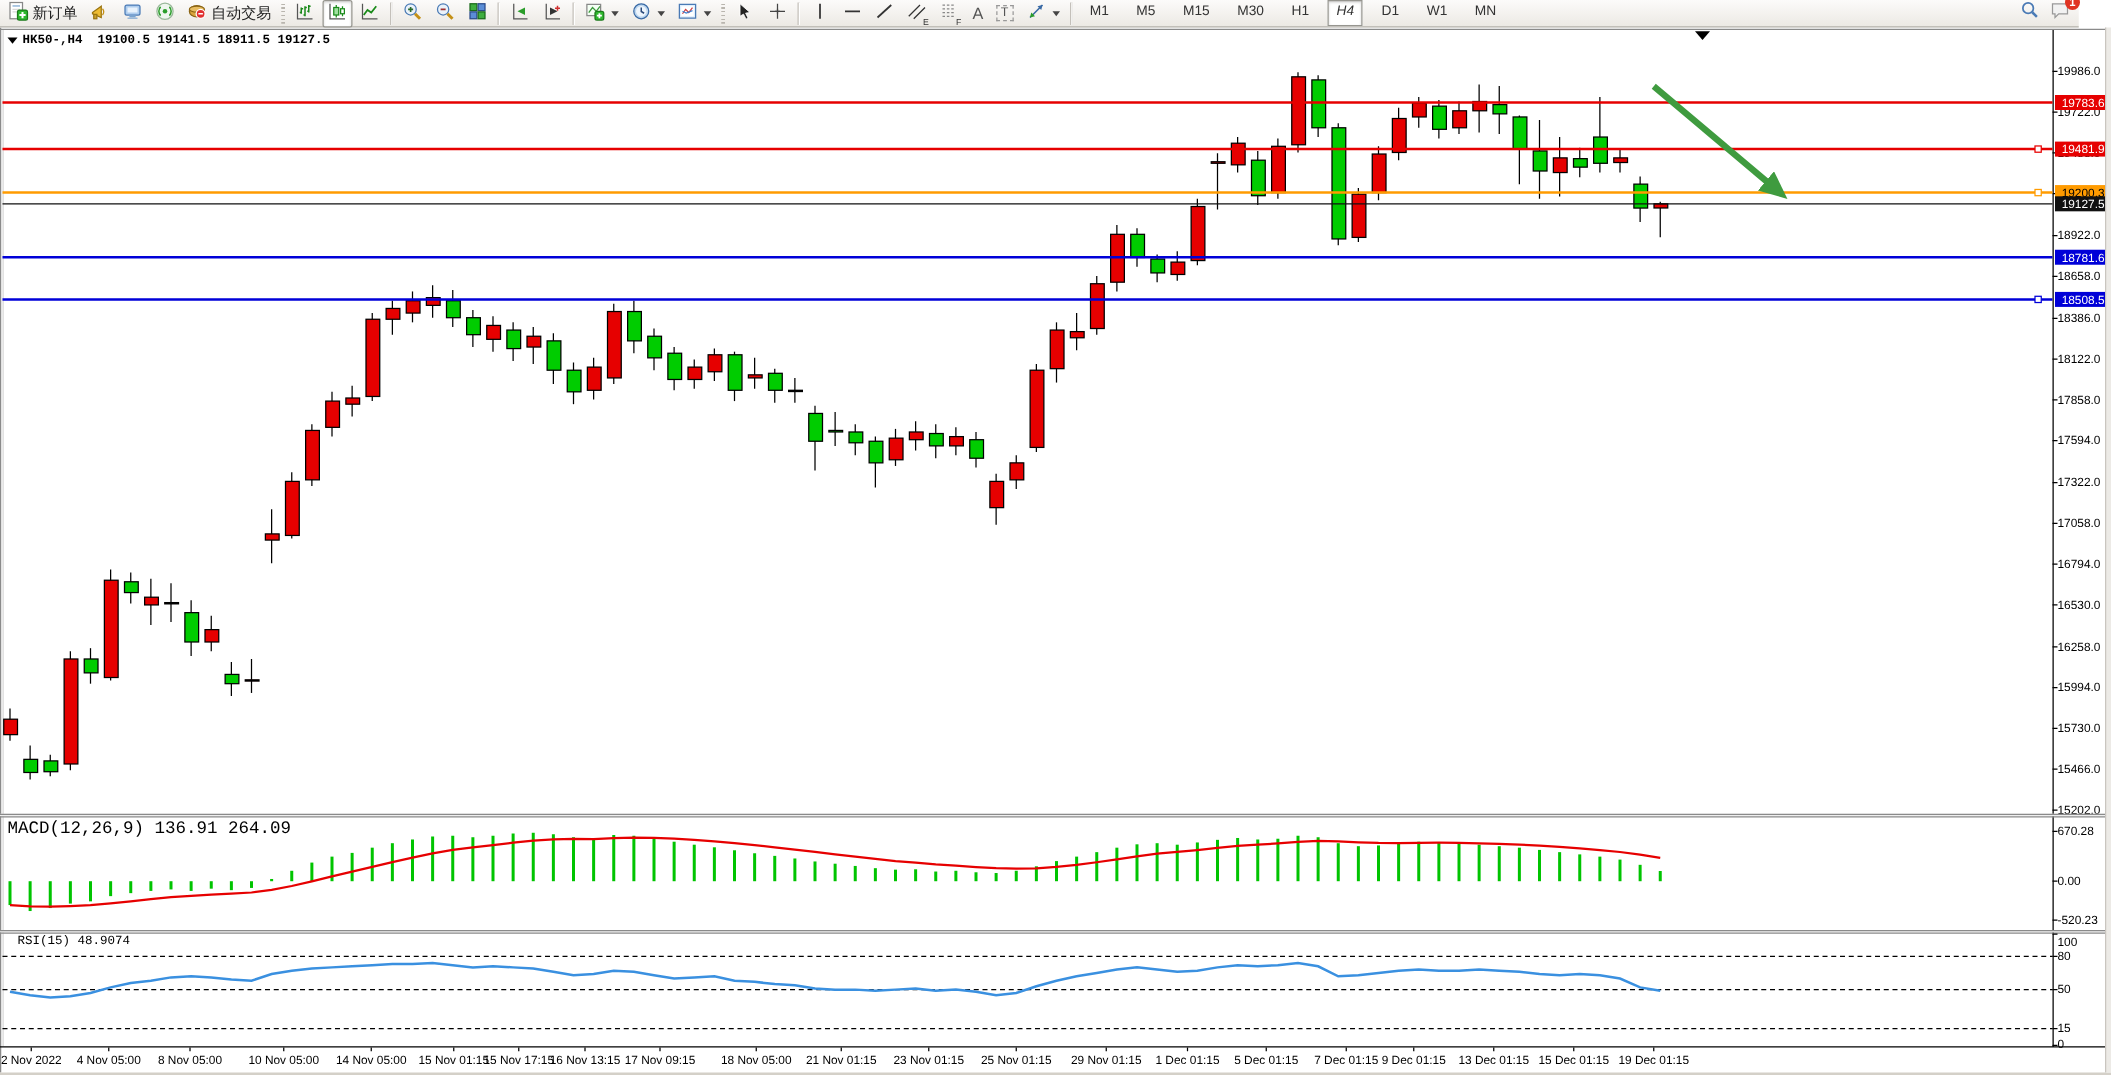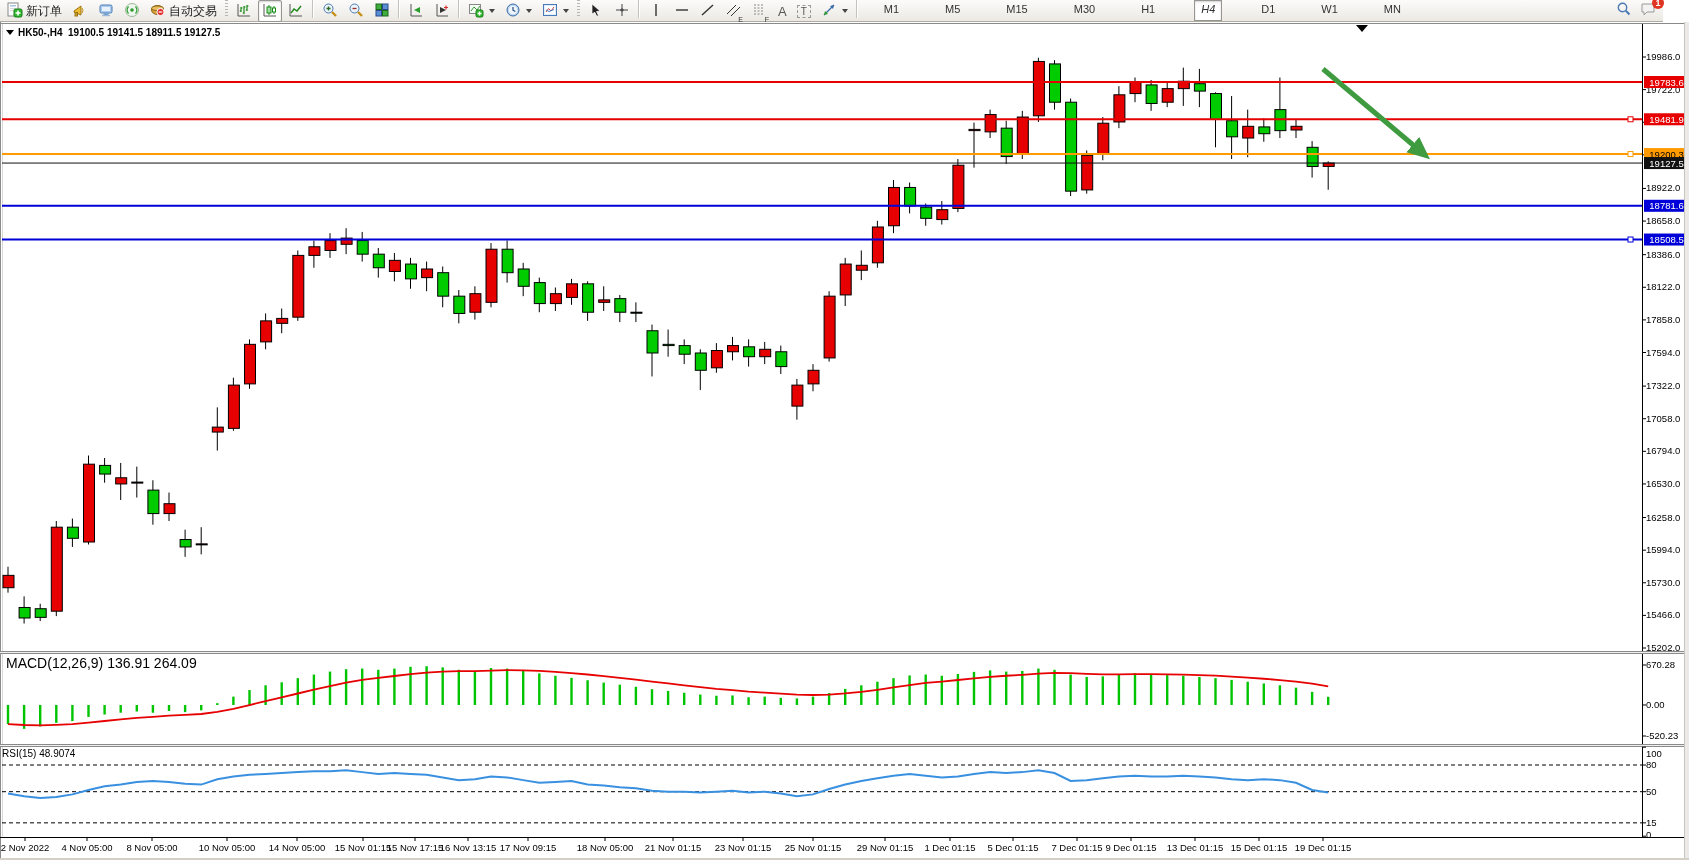--- a/index.html
+++ b/index.html
@@ -1,44 +1,44 @@
 <!DOCTYPE html>
 <html><head>
 <meta charset="utf-8">
 <style>
   html,body{margin:0;padding:0;}
   body{width:1689px;height:860px;position:relative;overflow:hidden;background:#fff;
        font-family:"Liberation Sans",sans-serif;}
   
   .toolbar{position:absolute;left:0;top:0;width:1663px;height:22px;
     background:linear-gradient(#fcfbfa,#ece9e4);border-bottom:1px solid #b0aca4;
-    display:flex;padding-left:2px;box-sizing:border-box;z-index:5;}
+    display:flex;align-items:center;padding-left:2px;box-sizing:border-box;z-index:5;}
   .tb-btn{height:20px;display:flex;align-items:center;gap:3px;padding:0 3px;margin:0 1px;
     border:1px solid transparent;border-radius:2px;font-size:12px;color:#222;cursor:default;}
   .tb-btn.active{background:#fff;border-color:#96958f;box-shadow:inset 0 1px 2px rgba(0,0,0,.18);}
   .tb-sep{width:1px;height:18px;background:#c4c0ba;border-right:1px solid #fff;margin:0 3px;}
   .grip{width:3px;height:16px;margin:0 3px;background:repeating-linear-gradient(#b9b5ae 0 1px,transparent 1px 3px);}
   .caret{width:0;height:0;border-left:3px solid transparent;border-right:3px solid transparent;
     border-top:4px solid #444;margin-left:2px;}
-  .tf-btn{font-size:11px;color:#333;padding:1px 6px;height:17px;line-height:15px;margin:16px;
+  .tf-btn{font-size:11px;color:#333;padding:1px 6px;height:17px;line-height:15px;margin:4px;
     border:1px solid transparent;}
   .tf-btn.active{background:#fff;border-color:#96958f;box-shadow:inset 0 1px 2px rgba(0,0,0,.18);font-style:italic;}
   .tb-right{margin-left:auto;display:flex;align-items:center;margin-right:6px;gap:8px;}
   .chat-wrap{position:relative;}
   .badge{position:absolute;top:-4px;right:-7px;background:#e03423;color:#fff;font-size:9px;
     font-weight:bold;border-radius:50%;width:12px;height:12px;line-height:12px;text-align:center;}
   
   .chart-area{position:absolute;left:0;top:22px;width:1689px;height:838px;background:#fff;}
   #chart-svg{position:absolute;left:0;top:0;}
-  .overlay-label{position:absolute;font-size:10px;color:#000;z-index:3;white-space:pre;}
+  .overlay-label{position:absolute;font-size:10px;color:#000;z-index:3;white-space:pre;font-family:Liberation Mono, monospace;}
   .symbol-title{top:5px;left:6px;font-weight:bold;display:flex;align-items:center;gap:4px;}
   .sym-caret{width:0;height:0;border-left:4px solid transparent;border-right:4px solid transparent;
     border-top:5px solid #000;}
   .macd-label{top:633px;left:6px;font-size:14px;}
-  .rsi-label{top:726px;left:2px;font-size:10px;}
+  .rsi-label{top:726px;left:14px;font-size:10px;}
   .bottom-strip{position:absolute;left:0;top:858px;width:1689px;height:2px;background:#d4d0c8;}
   .right-strip{position:absolute;left:1684px;top:22px;width:5px;height:836px;background:#eceae6;border-left:1px solid #c9c5bf;}
   svg text{font-family:"Liberation Sans",sans-serif;}
 </style>
 </head>
 <body>
 
 <div class="toolbar">
   <div class="tb-btn">
     <span>

